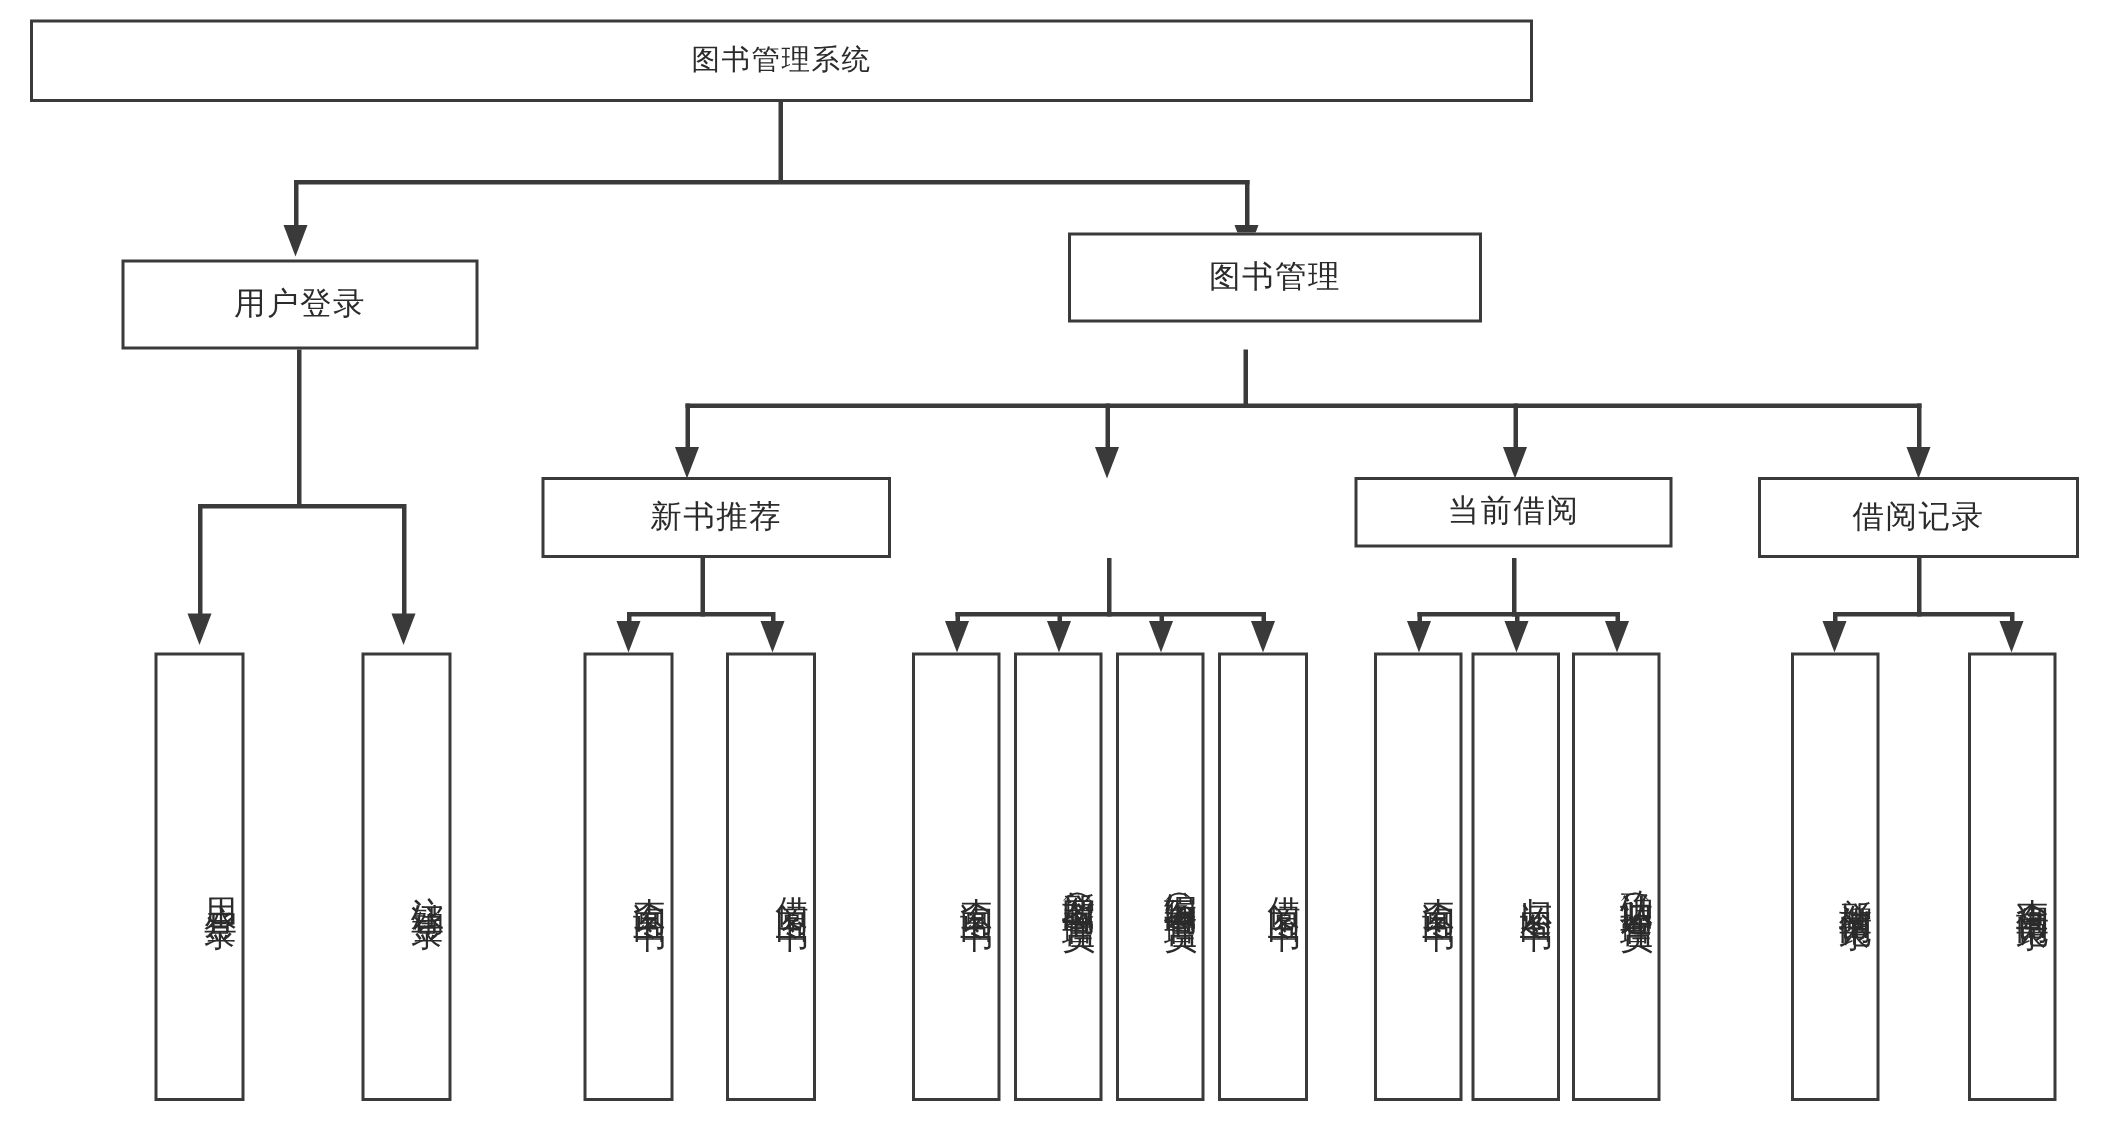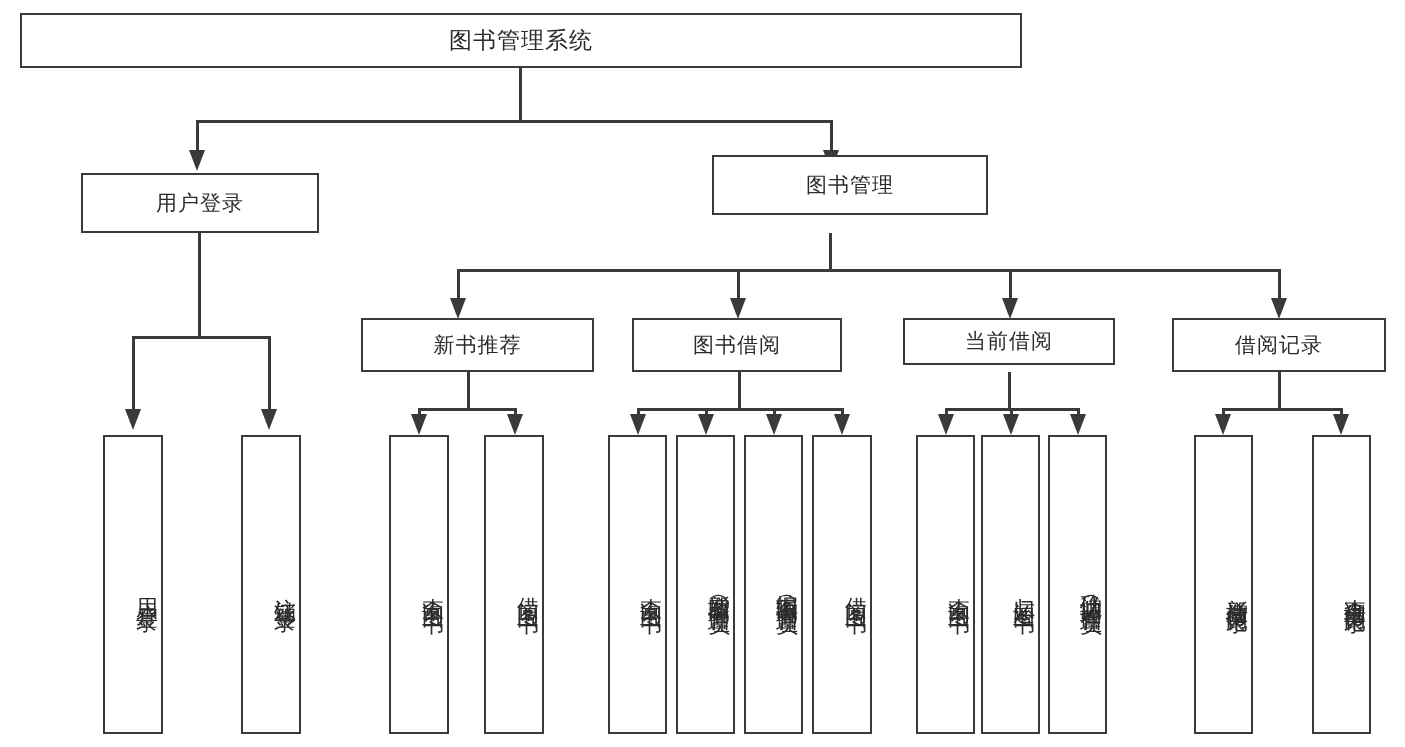--- a/index.html
+++ b/index.html
@@ -26,21 +26,21 @@
     color: #2b2b2b;
     display: flex;
     align-items: center;
     justify-content: center;
     text-align: center;
     font-size: 21px;
     letter-spacing: 1px;
     line-height: 1.25;
   }
   .node.root {
-    font-size: 23px;
+    font-size: 19px;
   }
   .node.leaf {
     writing-mode: vertical-rl;
     text-orientation: upright;
     font-size: 22px;
     letter-spacing: 5px;
     padding-top: 10px;
     align-items: flex-start;
     justify-content: center;
   }
@@ -110,21 +110,20 @@
   <div class="vline" style="left:457px; top:269px; height:31px;"></div>
   <div class="arrow" style="left:450px; top:298px;"></div>
   <div class="vline" style="left:737px; top:269px; height:31px;"></div>
   <div class="arrow" style="left:730px; top:298px;"></div>
   <div class="vline" style="left:1009px; top:269px; height:31px;"></div>
   <div class="arrow" style="left:1002px; top:298px;"></div>
   <div class="vline" style="left:1278px; top:269px; height:31px;"></div>
   <div class="arrow" style="left:1271px; top:298px;"></div>
 
   <div class="node" style="left:361px; top:318px; width:233px; height:54px;">新书推荐</div>
-  <div class="node" style="left:632px; top:318px; width:210px; height:54px;">图书借阅</div>
   <div class="node" style="left:903px; top:318px; width:212px; height:47px;">当前借阅</div>
   <div class="node" style="left:1172px; top:318px; width:214px; height:54px;">借阅记录</div>
 
   <div class="vline" style="left:467px; top:372px; height:39px;"></div>
   <div class="hline" style="left:418px; top:408px; width:98px;"></div>
   <div class="vline" style="left:418px; top:408px; height:8px;"></div>
   <div class="arrow" style="left:411px; top:414px;"></div>
   <div class="vline" style="left:514px; top:408px; height:8px;"></div>
   <div class="arrow" style="left:507px; top:414px;"></div>
 

